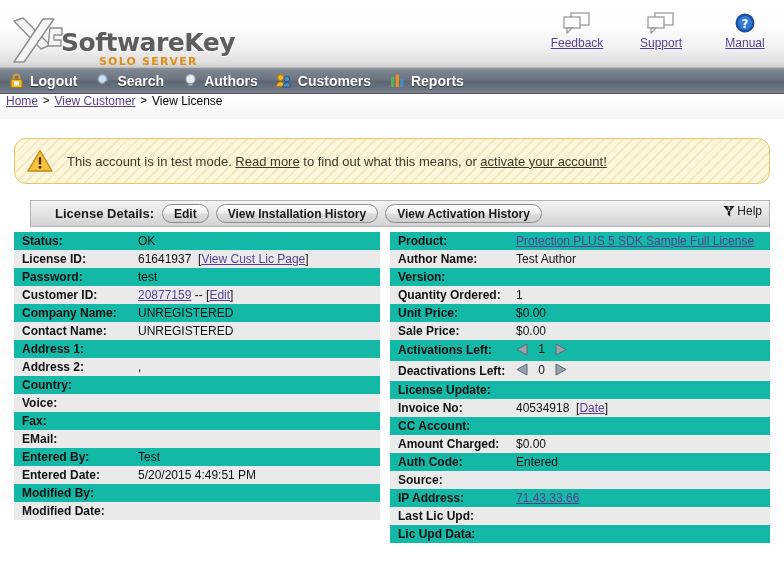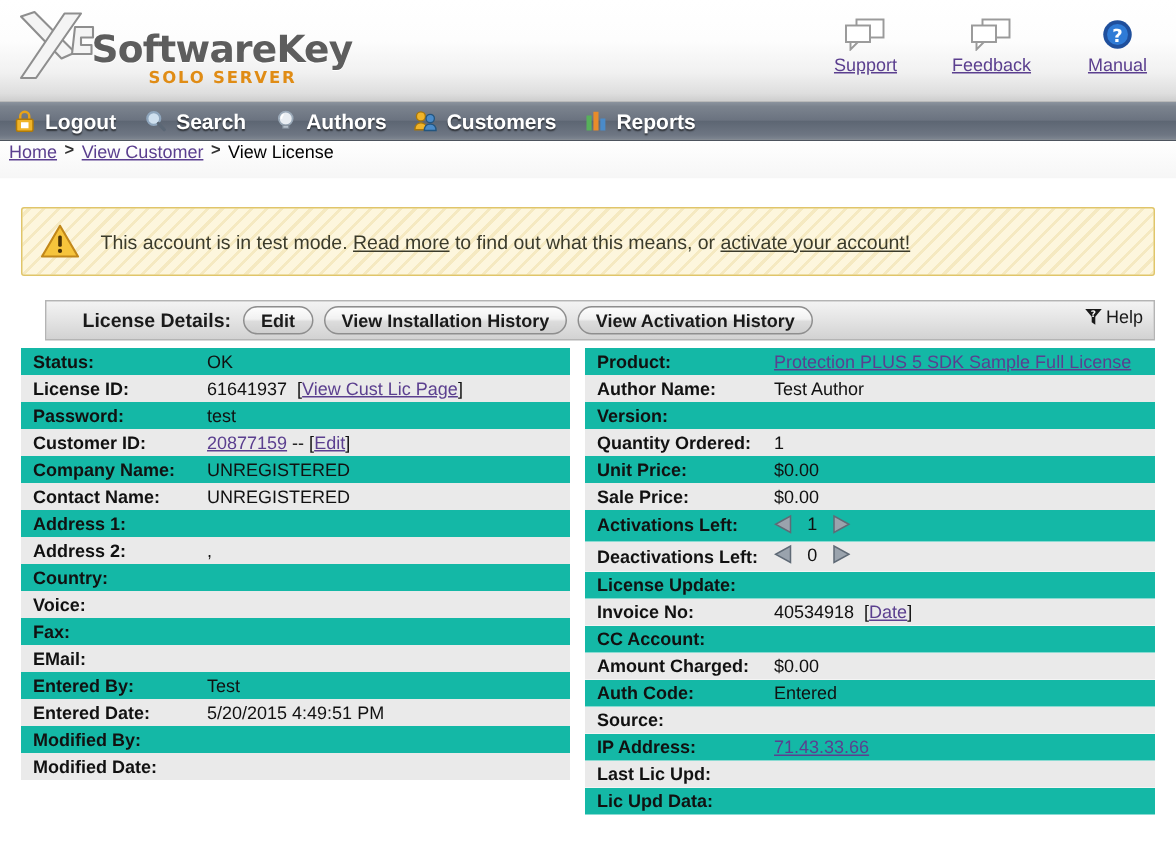--- a/index.html
+++ b/index.html
@@ -10,21 +10,21 @@
     font-size:12px;color:#000;
   }
   a{color:#5b3f8f;}
   
   .header{
     position:relative;height:68px;width:784px;
     background:linear-gradient(to bottom,#ffffff 0%,#fdfdfd 40%,#f1f1f1 72%,#dedede 93%,#cfcfcf 100%);
     border-bottom:1px solid #b9b9b9;
     box-sizing:border-box;
   }
-  .logo-wrap{position:absolute;left:6px;top:2px;width:200px;height:64px;}
+  .logo-wrap{position:absolute;left:6px;top:12px;width:200px;height:64px;}
   .logo-mark{position:absolute;left:4px;top:3px;width:60px;height:58px;}
   .logo-text{position:absolute;left:55px;top:18px;}
   .logo-main{
     font-family:"DejaVu Sans",sans-serif;
     font-size:25px;font-weight:bold;color:#5d5d5d;letter-spacing:-0.5px;
     line-height:26px;
     text-shadow:0 1px 0 #fff;
   }
   .logo-sub{
     font-family:"DejaVu Sans",sans-serif;
@@ -56,21 +56,21 @@
     display:flex;align-items:flex-start;padding-left:6px;
     font-size:12px;border-bottom:1px solid #ffffff;
   }
   .crumbbar a{text-decoration:underline;}
   .crumbsep{margin:0 5px;color:#333;font-weight:bold;font-size:11px;}
   .crumb-cur{color:#000;}
   
   .notice-wrap{padding:18px 14px 0 14px;}
   .notice{
     position:relative;box-sizing:border-box;
-    height:46px;border:1px solid #e0c56a;border-radius:2px;
+    height:46px;border:1px solid #e0c56a;border-radius:12px;
     background-color:#fdf6dd;
     background-image:repeating-linear-gradient(-45deg,rgba(225,200,120,.28) 0 2px,rgba(255,255,255,0) 2px 7px);
     display:flex;align-items:center;padding-left:12px;
   }
   .notice .warnic{width:26px;height:24px;margin-right:14px;flex:0 0 auto;}
   .notice .ntext{font-size:13px;color:#3b3b2b;}
   .notice .ntext a{color:#3b3b2b;text-decoration:underline;}
   
   .toolbar-wrap{padding:16px 14px 0 14px;}
   .toolbar{
@@ -134,31 +134,31 @@
 
   <div class="hdr-links">
     <div class="hdr-link">
       <div class="ic">
         <svg width="28" height="22" viewBox="0 0 28 22">
           <rect x="8" y="1" width="18" height="12" fill="#fff" stroke="#9a9a9a" stroke-width="1.3"></rect>
           <rect x="1" y="5" width="16" height="11" fill="#fff" stroke="#9a9a9a" stroke-width="1.3"></rect>
           <path d="M4 16 L4 21 L9 16 Z" fill="#fff" stroke="#9a9a9a" stroke-width="1.3"></path>
         </svg>
       </div>
-      <a>Support</a>
+      <a>Feedback</a>
     </div>
     <div class="hdr-link">
       <div class="ic">
         <svg width="28" height="22" viewBox="0 0 28 22">
           <rect x="8" y="1" width="18" height="12" fill="#fff" stroke="#9a9a9a" stroke-width="1.3"></rect>
           <rect x="1" y="5" width="16" height="11" fill="#fff" stroke="#9a9a9a" stroke-width="1.3"></rect>
           <path d="M4 16 L4 21 L9 16 Z" fill="#fff" stroke="#9a9a9a" stroke-width="1.3"></path>
         </svg>
       </div>
-      <a>Feedback</a>
+      <a>Support</a>
     </div>
     <div class="hdr-link">
       <div class="ic">
         <svg width="22" height="22" viewBox="0 0 22 22">
           <circle cx="11" cy="11" r="9.5" fill="#1f4f9c"></circle>
           <circle cx="11" cy="11" r="7" fill="#2f7bd6"></circle>
           <text x="11" y="16" font-size="12" font-weight="bold" fill="#fff" text-anchor="middle" font-family="DejaVu Sans">?</text>
         </svg>
       </div>
       <a>Manual</a>

